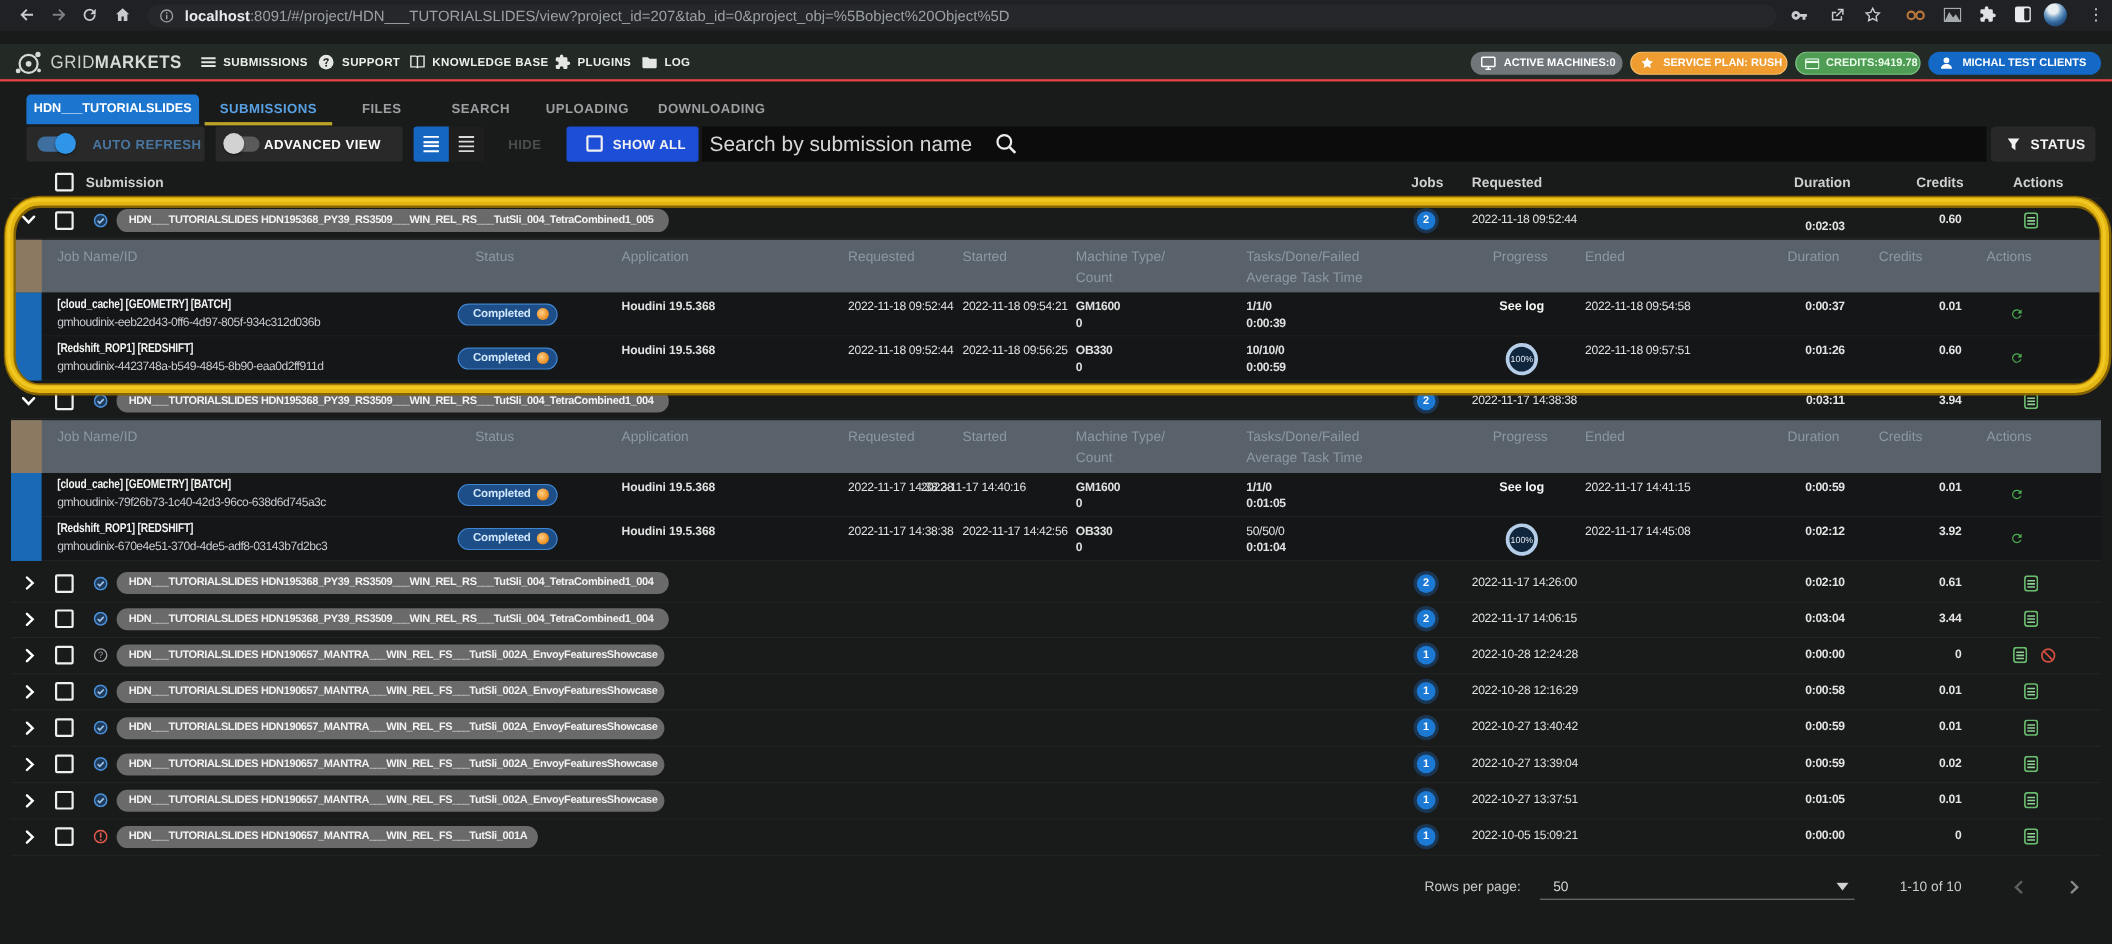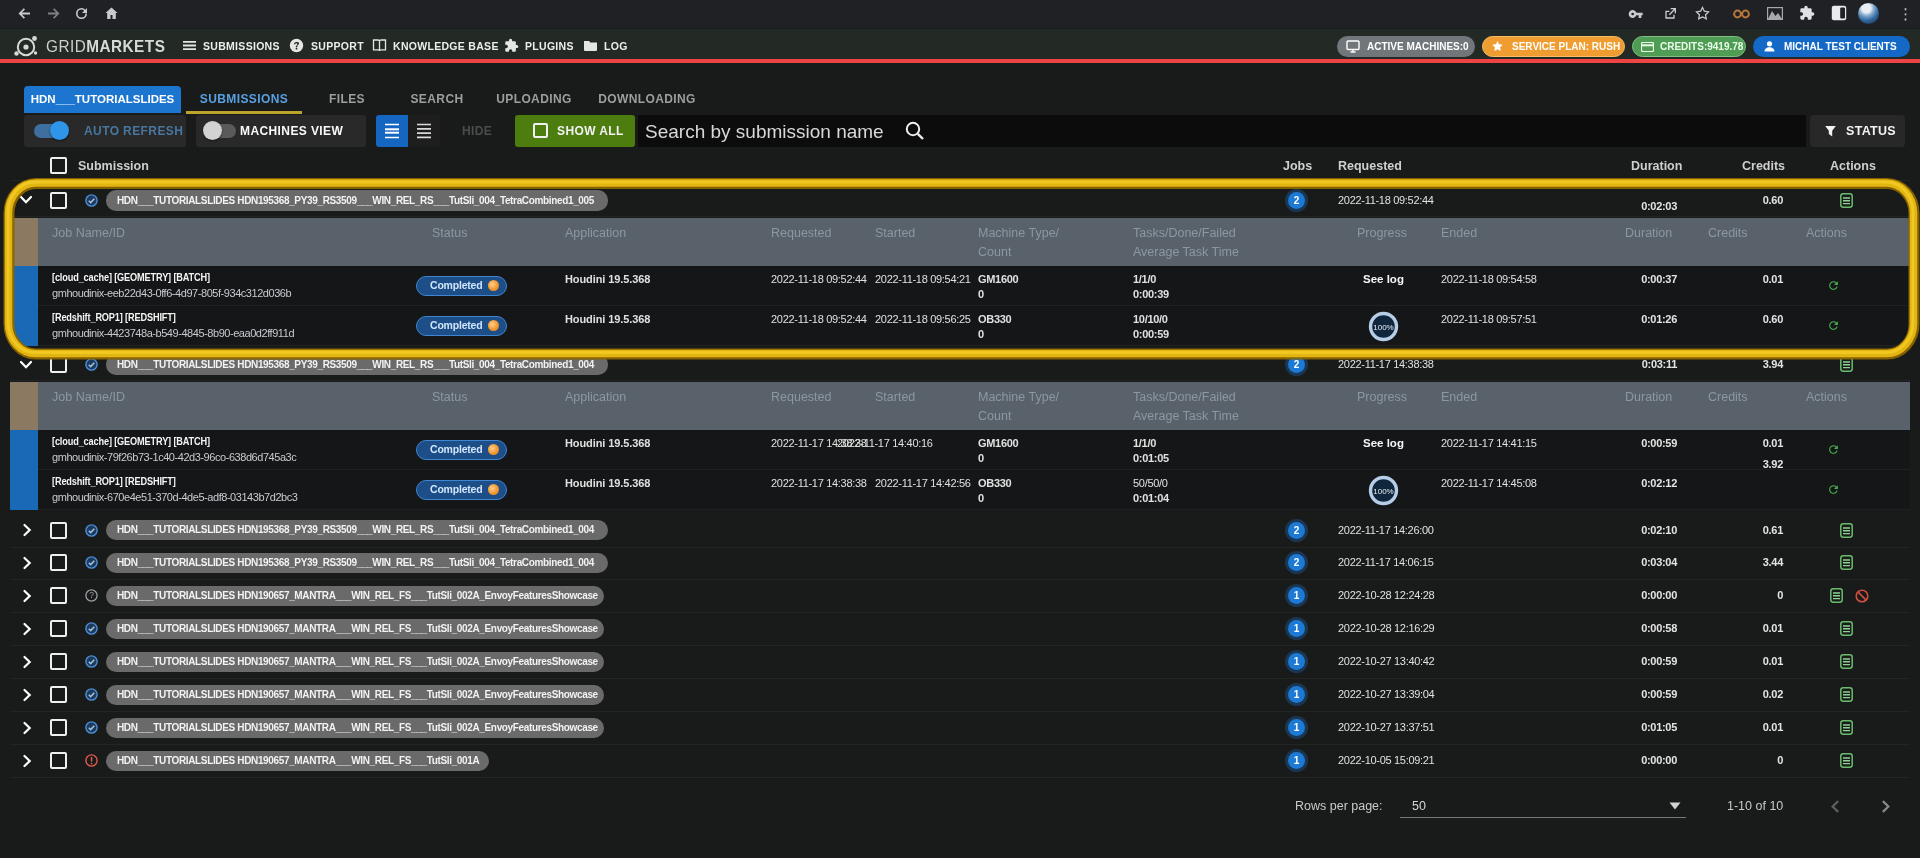--- a/index.html
+++ b/index.html
@@ -4,21 +4,21 @@
 *{margin:0;padding:0;box-sizing:border-box}
 html,body{width:1920px;height:858px;overflow:hidden;background:#191a1a;
  font-family:"Liberation Sans",sans-serif;}
 .abs{position:absolute}
 #page{position:relative;width:1920px;height:858px;background:#191a1a}
 
 #chrome{position:absolute;left:0;top:0;width:1920px;height:28px;background:#202124}
 #omni{position:absolute;left:134px;top:4px;width:1481px;height:21px;border-radius:11px;background:#26272a;color:#9aa0a6;font-size:13.5px;line-height:21px;white-space:nowrap}
 #omni b{color:#e8eaed;font-weight:700}
 
-#appbar{position:absolute;left:0;top:29px;width:1920px;height:34px;background:#232925;border-bottom:4px solid #ef4444}
+#appbar{position:absolute;left:0;top:40px;width:1920px;height:34px;background:#232925;border-bottom:2px solid #ef4444}
 .nav{position:absolute;top:0;height:34px;line-height:34px;color:#eceeec;font-size:10.5px;font-weight:700;letter-spacing:.3px;white-space:nowrap}
 .navic{position:absolute;top:9px;width:15px;height:15px;color:#e4e6e4}
 .pill{position:absolute;top:7px;height:21px;border-radius:11px;color:#fff;font-size:10px;font-weight:700;line-height:21px;white-space:nowrap;letter-spacing:0}
 
 .tab{position:absolute;top:86px;height:27px;line-height:27px;font-size:12px;font-weight:700;letter-spacing:.4px;color:#9c9ea0;text-align:center}
 #tab-active{position:absolute;left:24px;top:86px;width:157px;height:27px;background:#1c75cf;border-radius:4px 4px 0 0;color:#fff;font-size:11.5px;font-weight:700;text-align:center;line-height:27px;letter-spacing:0}
 
 .panel{position:absolute;top:115px;height:32px;background:#292929;border-radius:3px}
 .ctext{font-weight:700;font-size:12px;letter-spacing:.4px;line-height:32px;position:absolute;top:0}
 
@@ -50,20 +50,28 @@
       </svg>
 <svg class="abs" style="left:45px;top:5px" width="17" height="17" viewBox="0 0 17 17">
         <path d="M3 7.6h8.2L8 4.4l1.2-1.2 5.3 5.3-5.3 5.3L8 12.6l3.2-3.2H3z" fill="#7d8186"></path>
       </svg>
 <svg class="abs" style="left:73px;top:5px" width="17" height="17" viewBox="0 0 17 17">
         <path d="M8.5 3a5.5 5.5 0 1 0 5.5 5.5h-1.6A3.9 3.9 0 1 1 8.5 4.6c1.1 0 2 .4 2.7 1.1L9 8h5V3l-1.7 1.7A5.5 5.5 0 0 0 8.5 3z" fill="#c7cbd0"></path>
       </svg>
 <svg class="abs" style="left:103px;top:5px" width="17" height="17" viewBox="0 0 17 17">
         <path d="M8.5 2.5 2.5 8h1.7v6h3.3v-4h2v4h3.3V8h1.7z" fill="#c7cbd0"></path>
       </svg>
+<div id="omni">
+        <svg class="abs" style="left:11px;top:4px" width="13" height="13" viewBox="0 0 13 13">
+          <circle cx="6.5" cy="6.5" r="5.4" fill="none" stroke="#9aa0a6" stroke-width="1.2"></circle>
+          <rect x="5.9" y="5.5" width="1.3" height="4" fill="#9aa0a6"></rect>
+          <rect x="5.9" y="3.2" width="1.3" height="1.4" fill="#9aa0a6"></rect>
+        </svg>
+<span style="position:absolute;left:34px"><b>localhost</b>:8091/#/project/HDN___TUTORIALSLIDES/view?project_id=207&amp;tab_id=0&amp;project_obj=%5Bobject%20Object%5D</span>
+      </div>
 <svg class="abs" style="left:1628px;top:6px" width="16" height="16" viewBox="0 0 24 24">
         <path d="M12.65 10a6 6 0 1 0-.05 4h3.4v4h4v-4h2v-4zM7 14a2 2 0 1 1 0-4 2 2 0 0 1 0 4z" fill="#c7cbd0"></path>
       </svg>
 <svg class="abs" style="left:1662px;top:6px" width="16" height="16" viewBox="0 0 24 24">
         <path d="M5 7v12h14v-6h-2v4H7V9h4V7z" fill="#c7cbd0"></path>
         <path d="M13 3h8v8h-2V6.4l-7.3 7.3-1.4-1.4L17.6 5H13z" fill="#c7cbd0"></path>
       </svg>
 <svg class="abs" style="left:1694px;top:5px" width="17" height="17" viewBox="0 0 24 24">
         <path d="M12 3.5l2.6 5.3 5.9.9-4.2 4.1 1 5.8-5.3-2.8-5.3 2.8 1-5.8L3.5 9.7l5.9-.9z" fill="none" stroke="#c7cbd0" stroke-width="1.8"></path>
       </svg>
@@ -144,38 +152,38 @@
 <div class="tab" style="left:495px;width:78px">UPLOADING</div>
 <div class="tab" style="left:598px;width:98px">DOWNLOADING</div>
 <div class="panel" style="left:24px;width:162px">
  <div class="abs" style="left:10px;top:9px;width:30px;height:14px;border-radius:7px;background:#3e6f9e"></div>
  <div class="abs" style="left:26px;top:6px;width:19px;height:19px;border-radius:50%;background:#2e95e8;box-shadow:0 1px 2px rgba(0,0,0,.5)"></div>
  <div class="ctext" style="left:60px;color:#48769f">AUTO REFRESH</div>
 </div>
 <div class="panel" style="left:196px;width:170px">
  <div class="abs" style="left:10px;top:9px;width:30px;height:14px;border-radius:7px;background:#5a5a5a"></div>
  <div class="abs" style="left:7px;top:6px;width:19px;height:19px;border-radius:50%;background:#d2d2d2;box-shadow:0 1px 2px rgba(0,0,0,.5)"></div>
- <div class="ctext" style="left:44px;color:#fafafa">MACHINES VIEW</div>
+ <div class="ctext" style="left:44px;color:#fafafa">ADVANCED VIEW</div>
 </div>
 <div class="abs" style="left:376px;top:115px;width:64px;height:32px;border-radius:3px;background:#1e1e1e">
  <div class="abs" style="left:0;top:0;width:32px;height:32px;background:#1566c0;border-radius:3px 0 0 3px">
   <svg class="abs" style="left:7px;top:7px" width="18" height="18" viewBox="0 0 18 18">
           <path d="M2 2.5h14M2 15.5h14" stroke="#fff" stroke-width="1.6"></path>
           <rect x="2" y="6.3" width="14" height="2" fill="#fff"></rect>
           <rect x="2" y="9.7" width="14" height="2" fill="#fff"></rect>
         </svg>
  </div>
  <div class="abs" style="left:32px;top:0;width:32px;height:32px">
   <svg class="abs" style="left:7px;top:7px" width="18" height="18" viewBox="0 0 18 18">
           <path d="M2 2.5h14M2 6.8h14M2 11.1h14M2 15.4h14" stroke="#d9d9d9" stroke-width="1.7"></path>
         </svg>
  </div>
 </div>
 <div class="ctext abs" style="left:462px;top:115px;color:#4c4c4c;font-size:12px">HIDE</div>
-<div class="panel" style="left:515px;width:120px;background:#4d7c0f">
+<div class="panel" style="left:515px;width:120px;background:#1d4ed8">
  <div class="abs" style="left:18px;top:8px;width:15px;height:15px;border:2px solid #f0f0f0;border-radius:2px"></div>
  <div class="ctext" style="left:42px;color:#f2f2f2;font-size:12px">SHOW ALL</div>
 </div>
 <div class="abs" style="left:638px;top:115px;width:1168px;height:32px;background:#0c0c0c"></div>
 <div class="abs" style="left:645px;top:115px;height:32px;line-height:33px;color:#d8d8d8;font-size:19px">Search by submission name</div>
 <svg class="abs" style="left:903px;top:119px" width="24" height="24" viewBox="0 0 24 24">
       <circle cx="10" cy="10" r="6.2" fill="none" stroke="#eee" stroke-width="2"></circle>
       <path d="M14.8 14.8 20 20" stroke="#eee" stroke-width="2.4"></path>
     </svg>
 <div class="abs" style="left:1810px;top:115px;width:95px;height:32px;background:#282828;border-radius:4px">
@@ -331,21 +339,21 @@
     <div class="dt" style="left:978px;top:492px;font-weight:700">0</div>
     <div class="dt" style="left:1133px;top:477px;font-weight:400">50/50/0</div>
     <div class="dt" style="left:1133px;top:492px;font-weight:700">0:01:04</div>
     <svg class="abs" style="left:1367px;top:474px" width="33" height="33" viewBox="0 0 33 33">
 <circle cx="16.5" cy="16.5" r="14.5" fill="#10263c"></circle>
 <circle cx="16.5" cy="16.5" r="13" fill="none" stroke="#b5cde6" stroke-width="3.4"></circle>
 <text x="16.5" y="19.5" font-size="8" fill="#e8eef5" text-anchor="middle" font-family="Liberation Sans">100%</text>
     </svg>
     <div class="dt" style="left:1441px;top:477px">2022-11-17 14:45:08</div>
     <div class="num" style="left:1577px;top:477px;width:100px">0:02:12</div>
-    <div class="num" style="left:1690px;top:458px;width:93px">3.92</div>
+    <div class="num" style="left:1690px;top:477px;width:93px">3.92</div>
     <svg class="abs" style="left:1827px;top:483px" width="13" height="13" viewBox="0 0 24 24">
       <path d="M17.65 6.35A8 8 0 1 0 19.73 14h-2.08a6 6 0 1 1-1.42-6.23L13 11h7V4z" fill="#4caf50"></path>
     </svg>
 <div class="rowline" style="top:546.53px"></div>
     <svg class="chev" style="left:20px;top:523.065px" viewBox="0 0 14 14">
       <path d="M4.5 2l5.2 5L4.5 12" fill="none" stroke="#fff" stroke-width="2.2" stroke-linecap="round"></path>
     </svg>
     <div class="cb" style="left:50px;top:521.565px"></div>
     <svg class="abs" style="left:85px;top:523.565px" width="13" height="13" viewBox="0 0 13 13">
       <circle cx="6.5" cy="6.5" r="5.6" fill="rgba(40,100,170,0.45)" stroke="#4a90d9" stroke-width="1.4"></circle>

